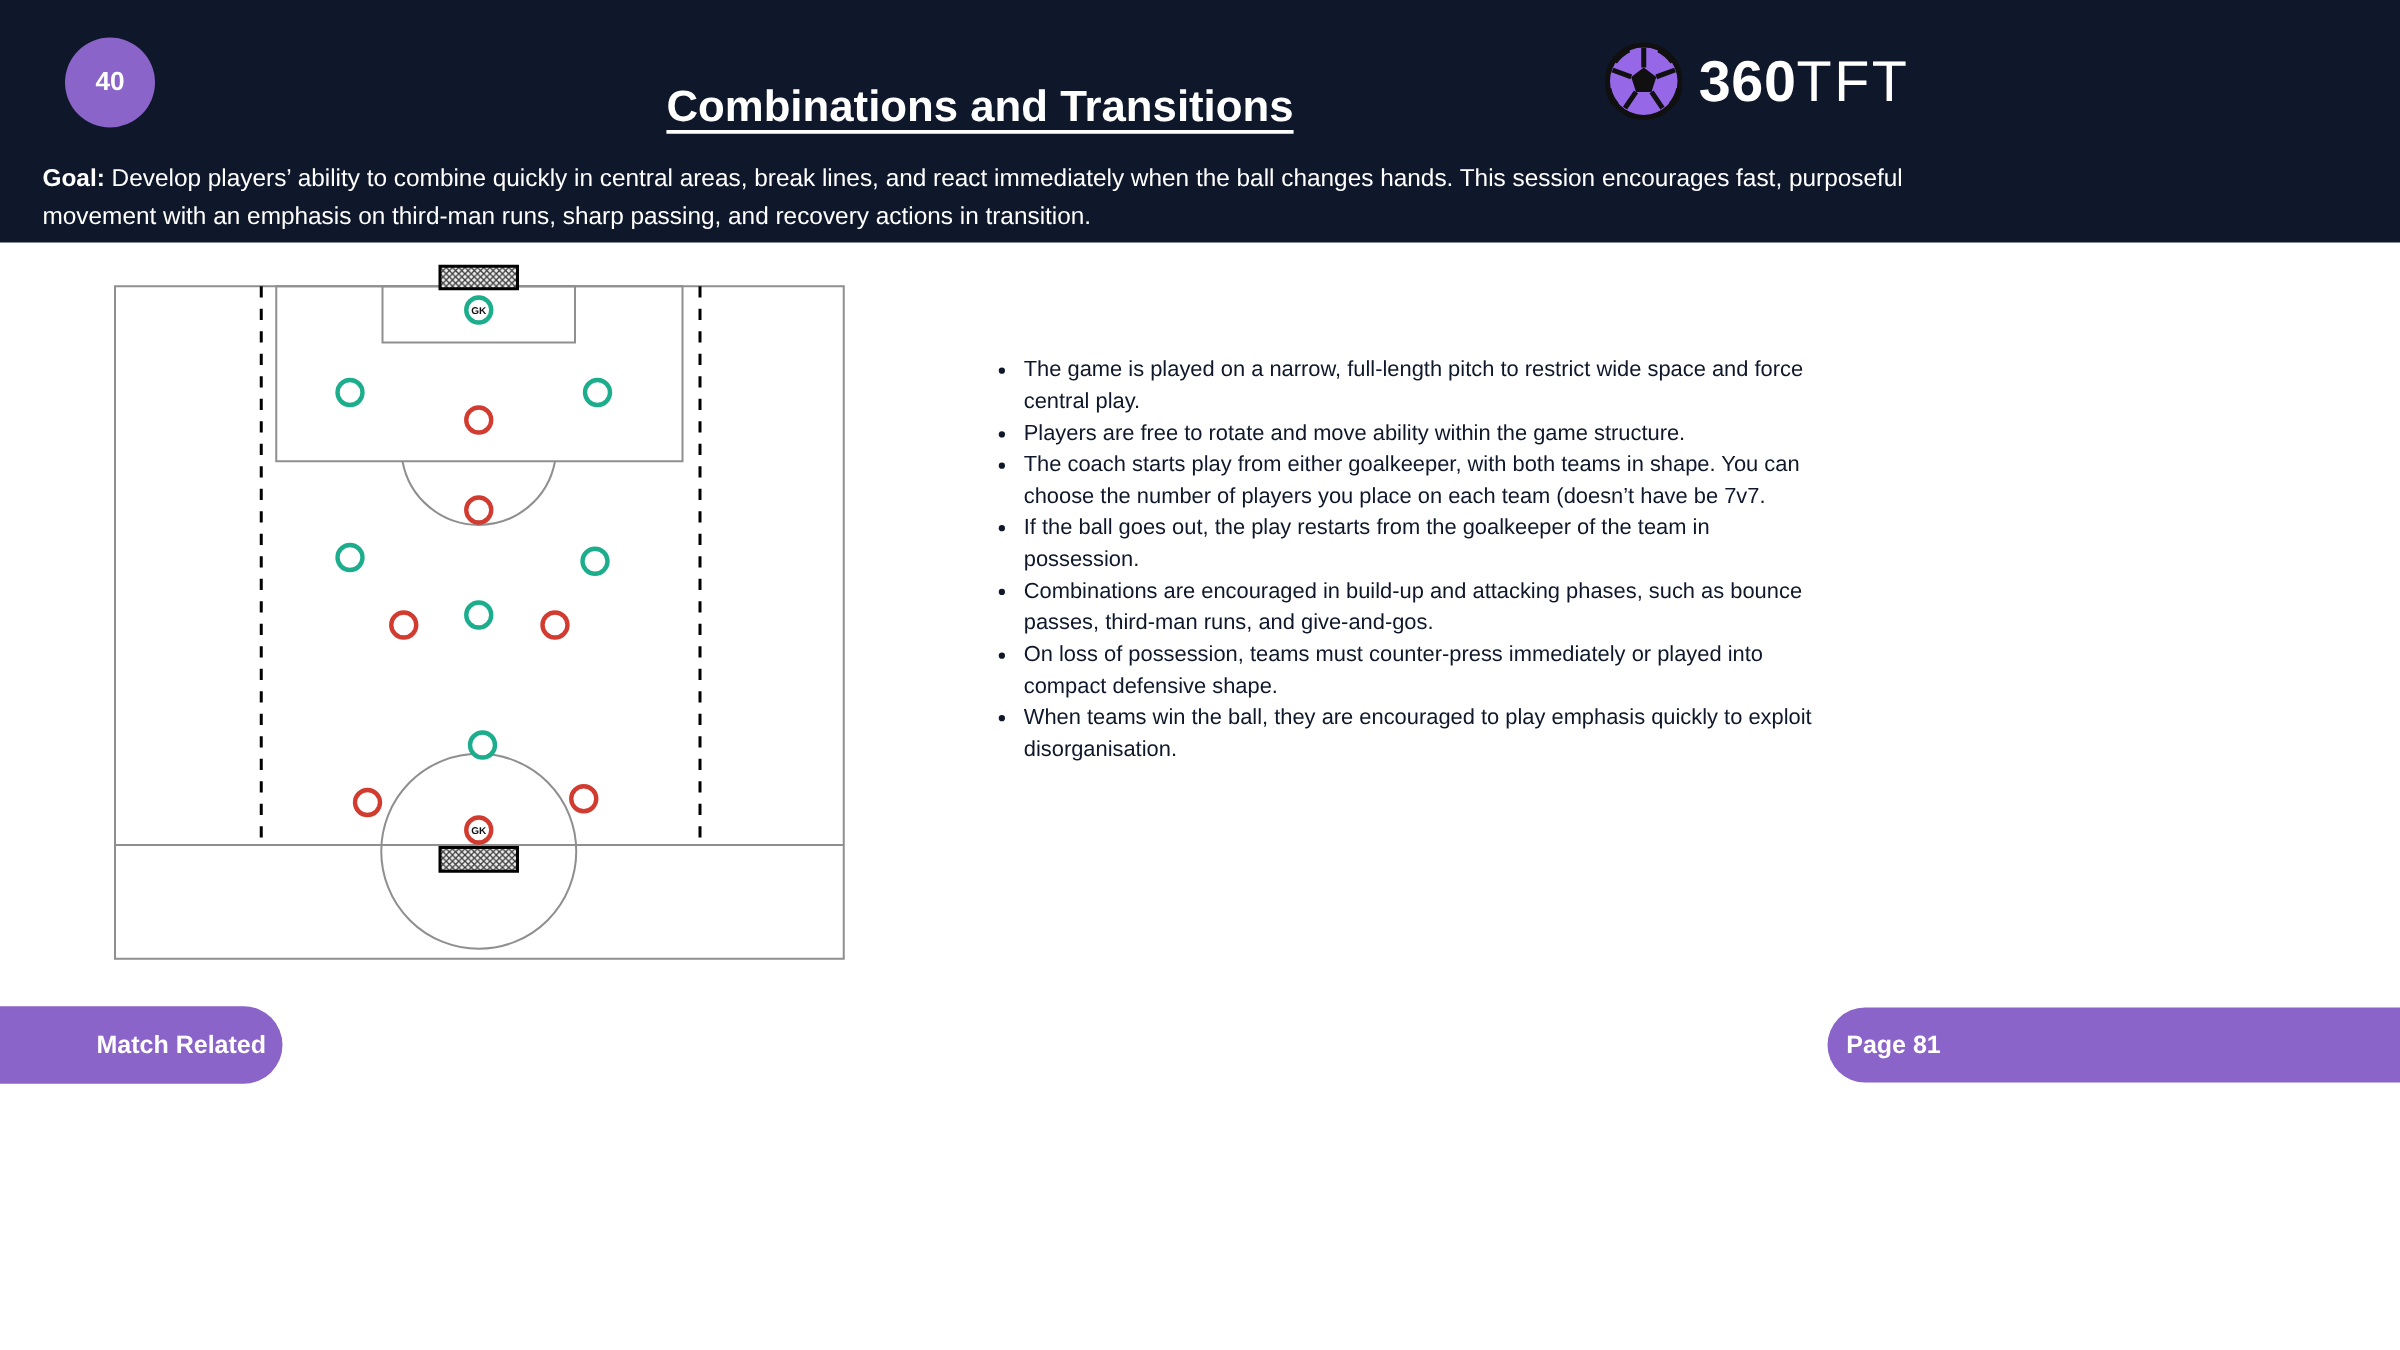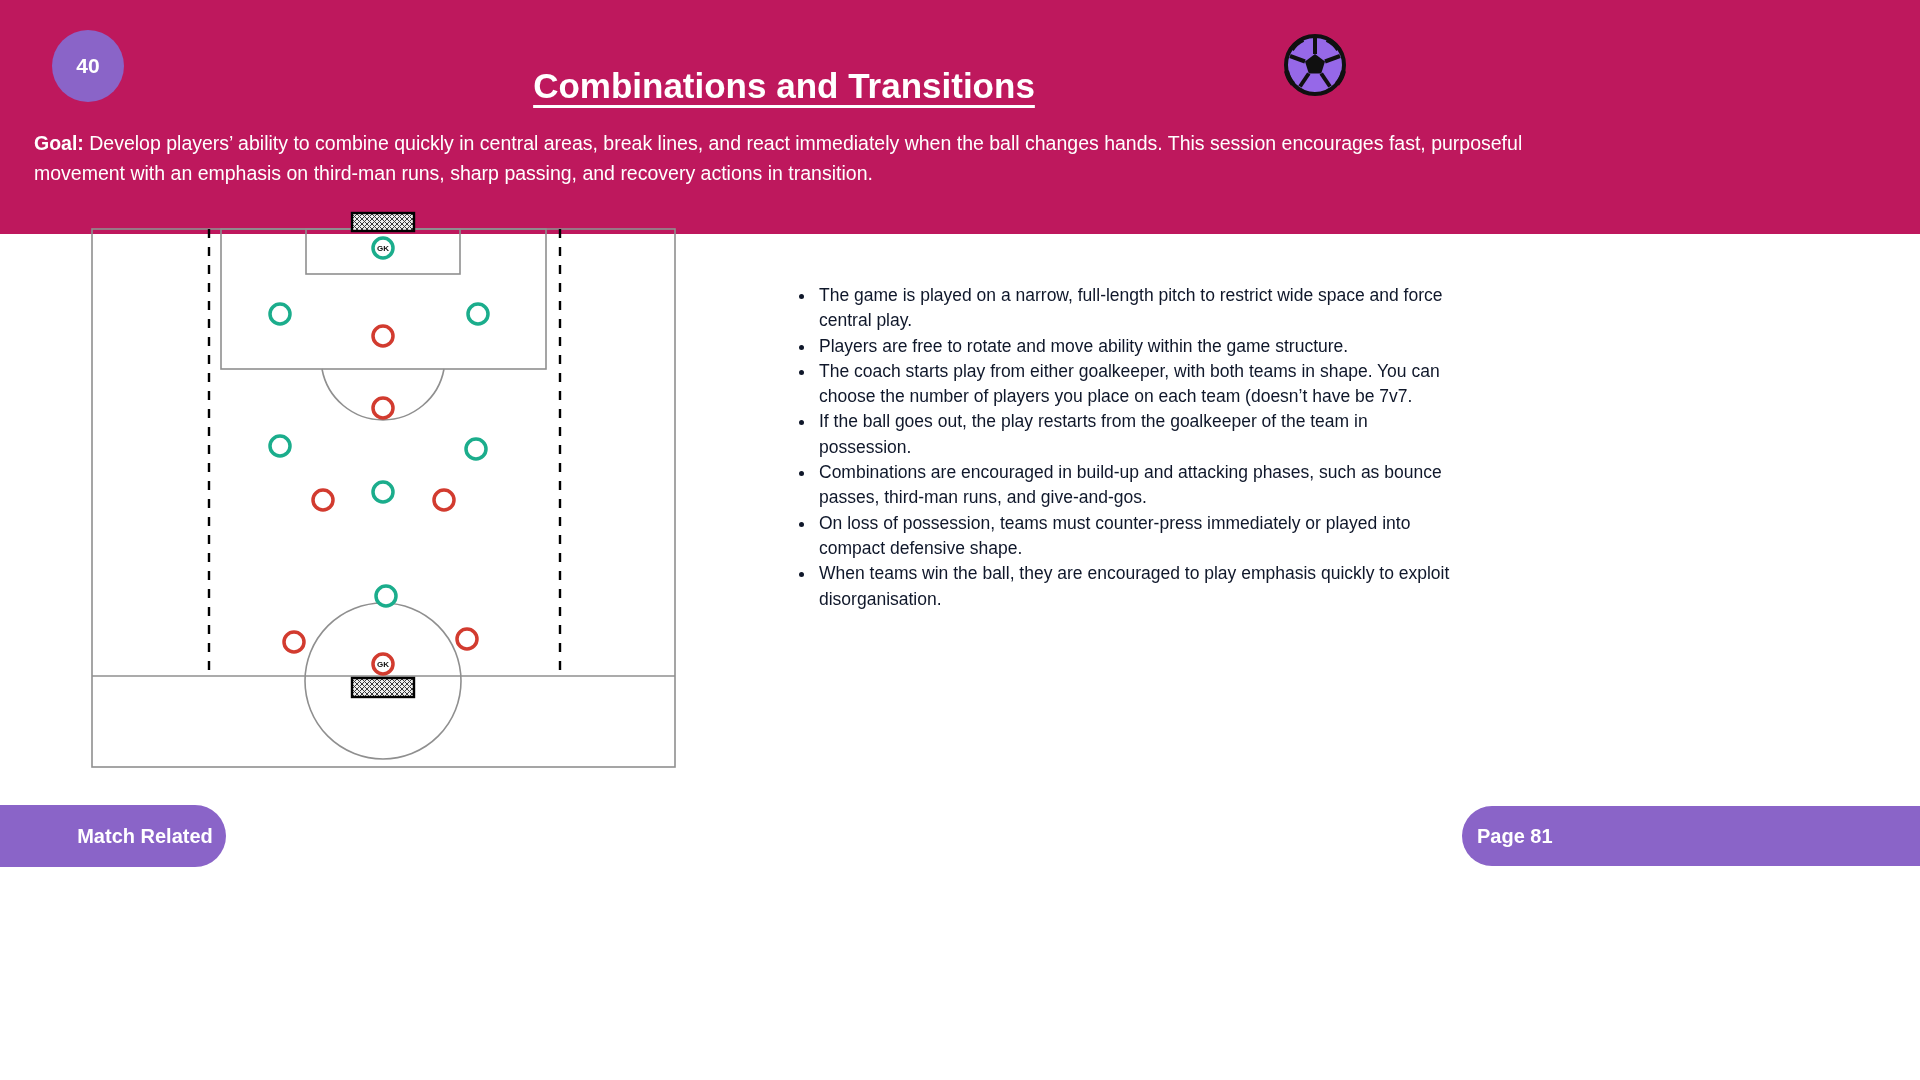--- a/index.html
+++ b/index.html
@@ -1,20 +1,20 @@
 <!DOCTYPE html>
 <html style="--purple: #8A64C8;"><head>
 <meta charset="utf-8">
 <style>
   * { margin:0; padding:0; box-sizing:border-box; }
   html,body { width:1920px; height:1080px; background:#ffffff; font-family:"Liberation Sans", sans-serif; overflow:hidden; }
   .page { position:relative; width:1920px; height:1080px; background:#fff; }
 
   
-  .header { position:absolute; top:0; left:0; width:1920px; height:234px; background:#be185d; color:#fff; }
+  .header { position:absolute; top:0; left:0; width:1920px; height:194px; background:#0f172a; color:#fff; }
   .badge-number { position:absolute; left:52px; top:30px; width:72px; height:72px; border-radius:50%;
     background:var(--purple,#8A64C8); display:flex; align-items:center; justify-content:center;
     font-size:21px; font-weight:bold; color:#fff; }
   .title { position:absolute; top:66px; left:0; width:1568px; text-align:center;
     font-size:35px; font-weight:bold; text-decoration:underline; text-underline-offset:7px; text-decoration-thickness:3px; }
   .goal { position:absolute; top:128px; left:34px; width:1500px; 
     font-size:19.5px; line-height:30px; font-weight:400; }
   .goal b { font-weight:bold; }
   .logo { position:absolute; top:33px; left:1283px; display:flex; align-items:center; gap:12px; }
   .logo-text { font-size:46px; color:#fff; display:flex; align-items:baseline; }
@@ -54,20 +54,24 @@
         <path d="M32 21 L32 5" stroke="#101010" stroke-width="4"></path>
         <path d="M42 28.5 L57 23" stroke="#101010" stroke-width="4"></path>
         <path d="M38.2 40.5 L47 53.5" stroke="#101010" stroke-width="4"></path>
         <path d="M25.8 40.5 L17 53.5" stroke="#101010" stroke-width="4"></path>
         <path d="M22 28.5 L7 23" stroke="#101010" stroke-width="4"></path>
         <path d="M20 6.5 A29 29 0 0 0 8.5 16.5" fill="none" stroke="#101010" stroke-width="5"></path>
         <path d="M55.5 16.5 A29 29 0 0 0 44 6.5" fill="none" stroke="#101010" stroke-width="5"></path>
         <path d="M60.5 38 A29 29 0 0 1 54 51" fill="none" stroke="#101010" stroke-width="5"></path>
         <path d="M10 51 A29 29 0 0 1 3.5 38" fill="none" stroke="#101010" stroke-width="5"></path>
       </svg>
+      <div class="logo-text">
+        <span class="logo-360">360</span>
+          <span class="logo-tft">TFT</span>
+      </div>
     </div>
   </div>
 
   <div class="pitch-wrap">
     <svg id="pitch-svg" width="603" height="578" viewBox="0 0 603 578">
       <defs>
         <pattern id="goalhatch" width="5" height="5" patternUnits="userSpaceOnUse">
           <rect width="5" height="5" fill="#ececec"></rect>
           <path d="M0 0L5 5M5 0L0 5" stroke="#3a3a3a" stroke-width="1"></path>
         </pattern>

